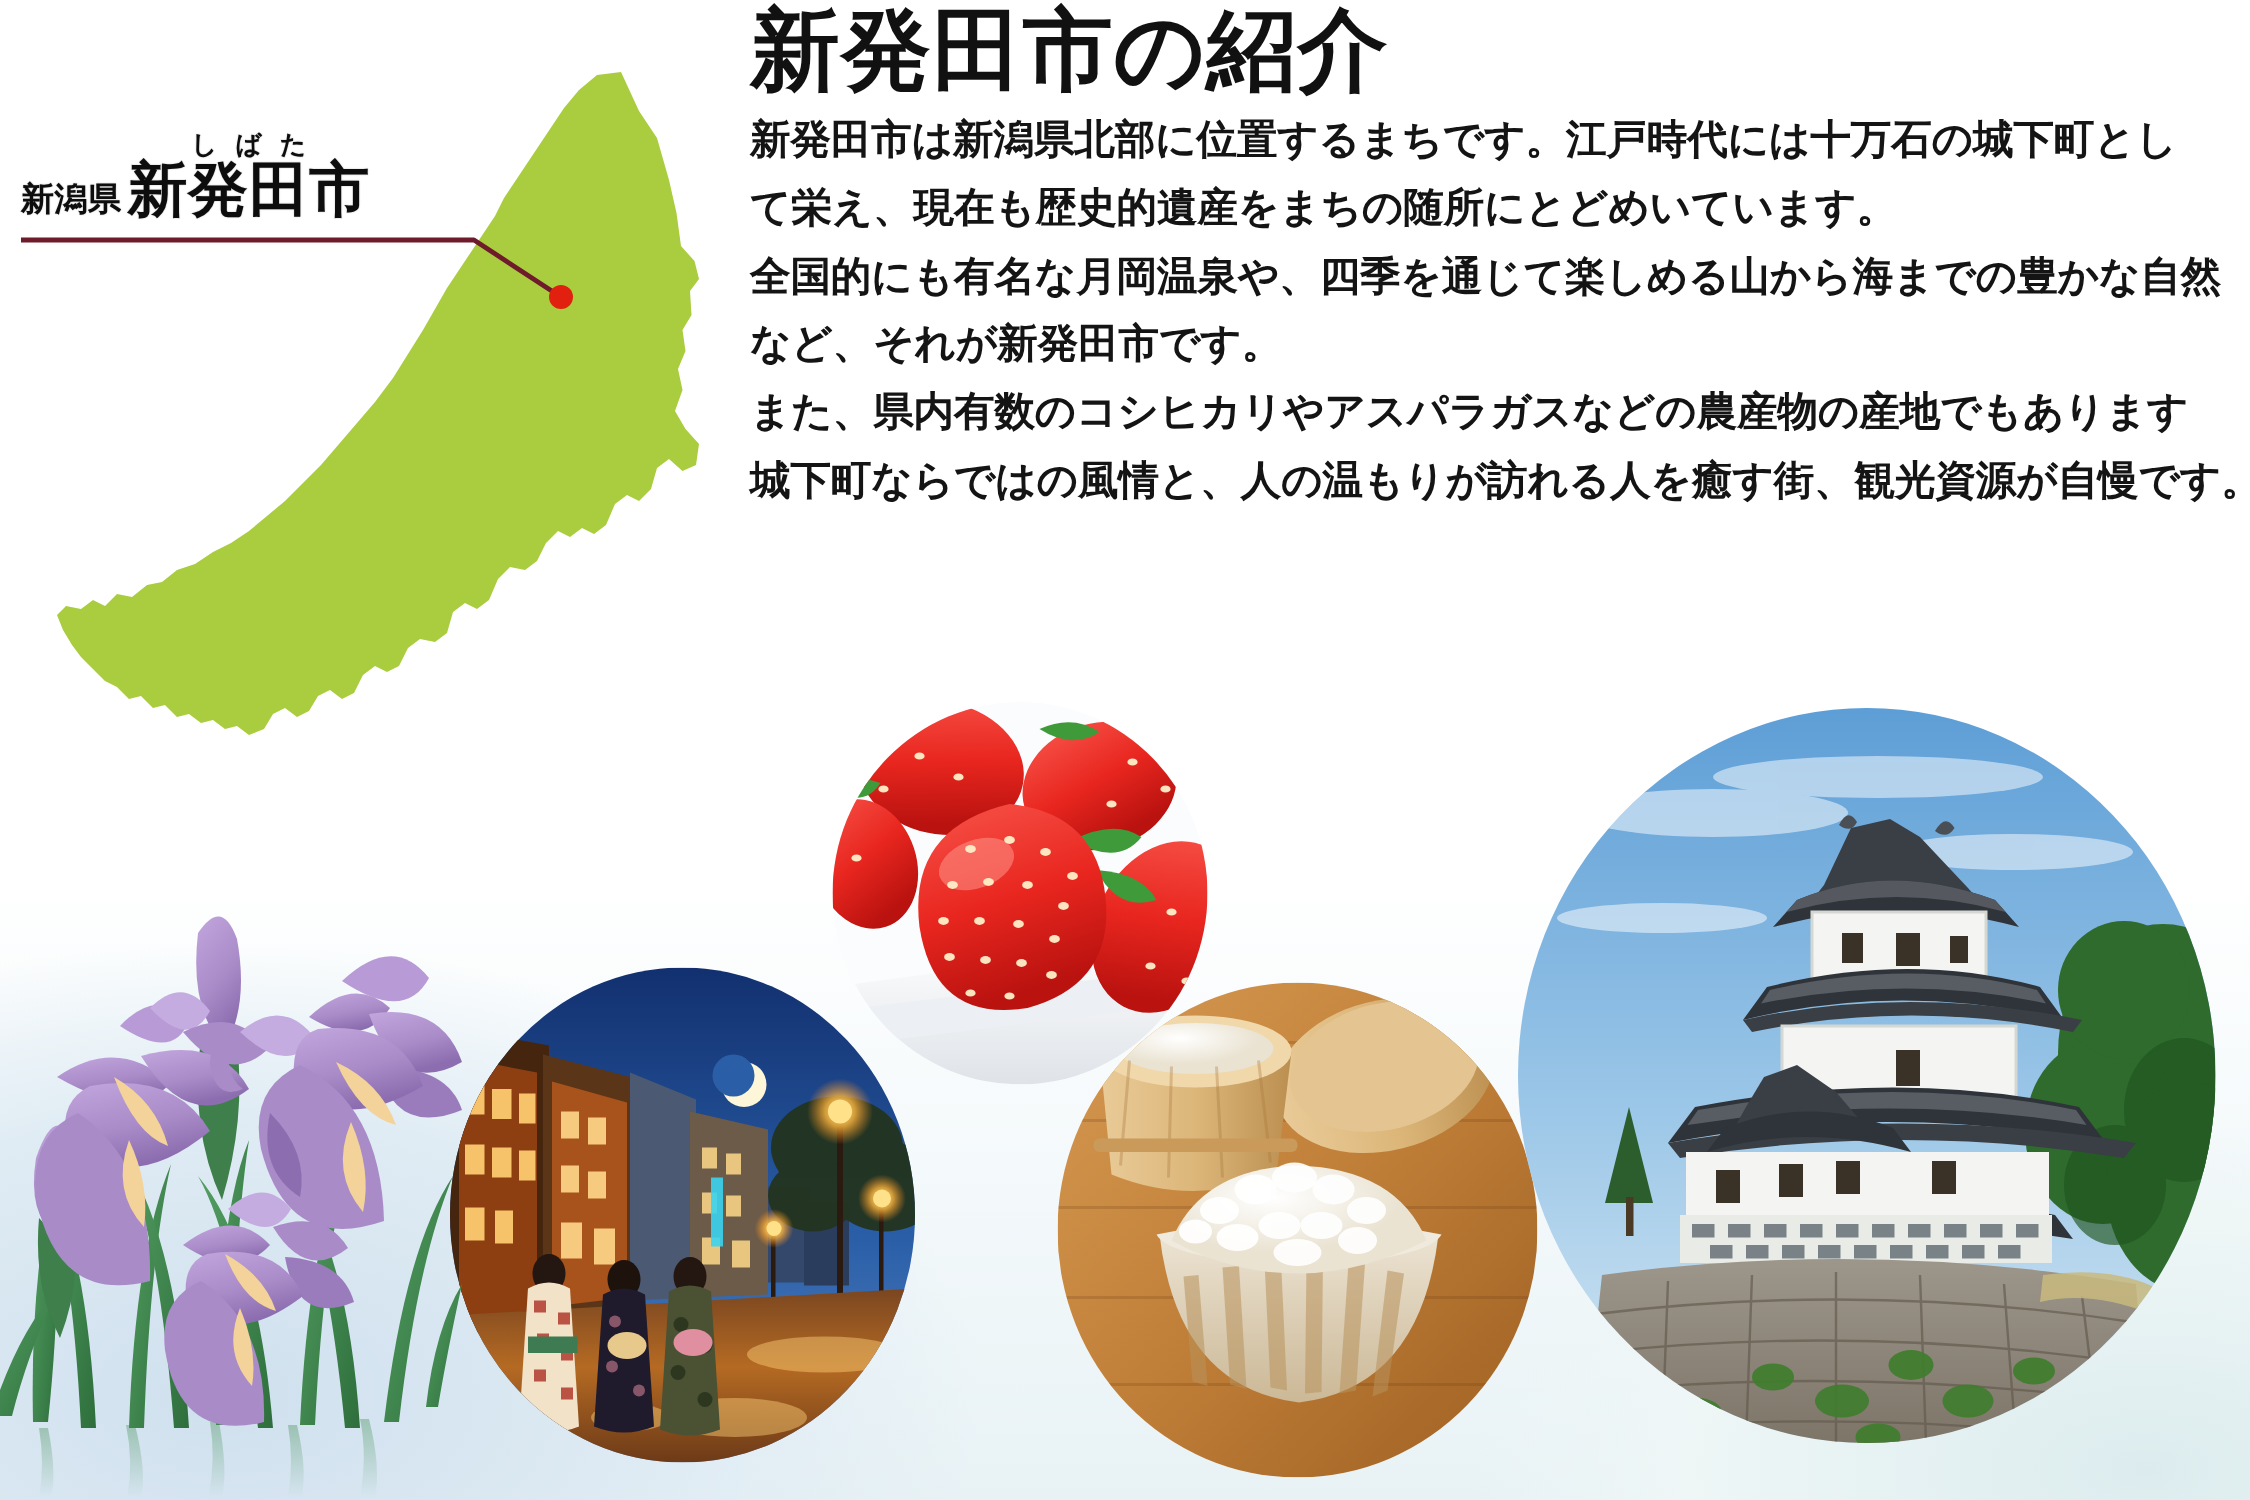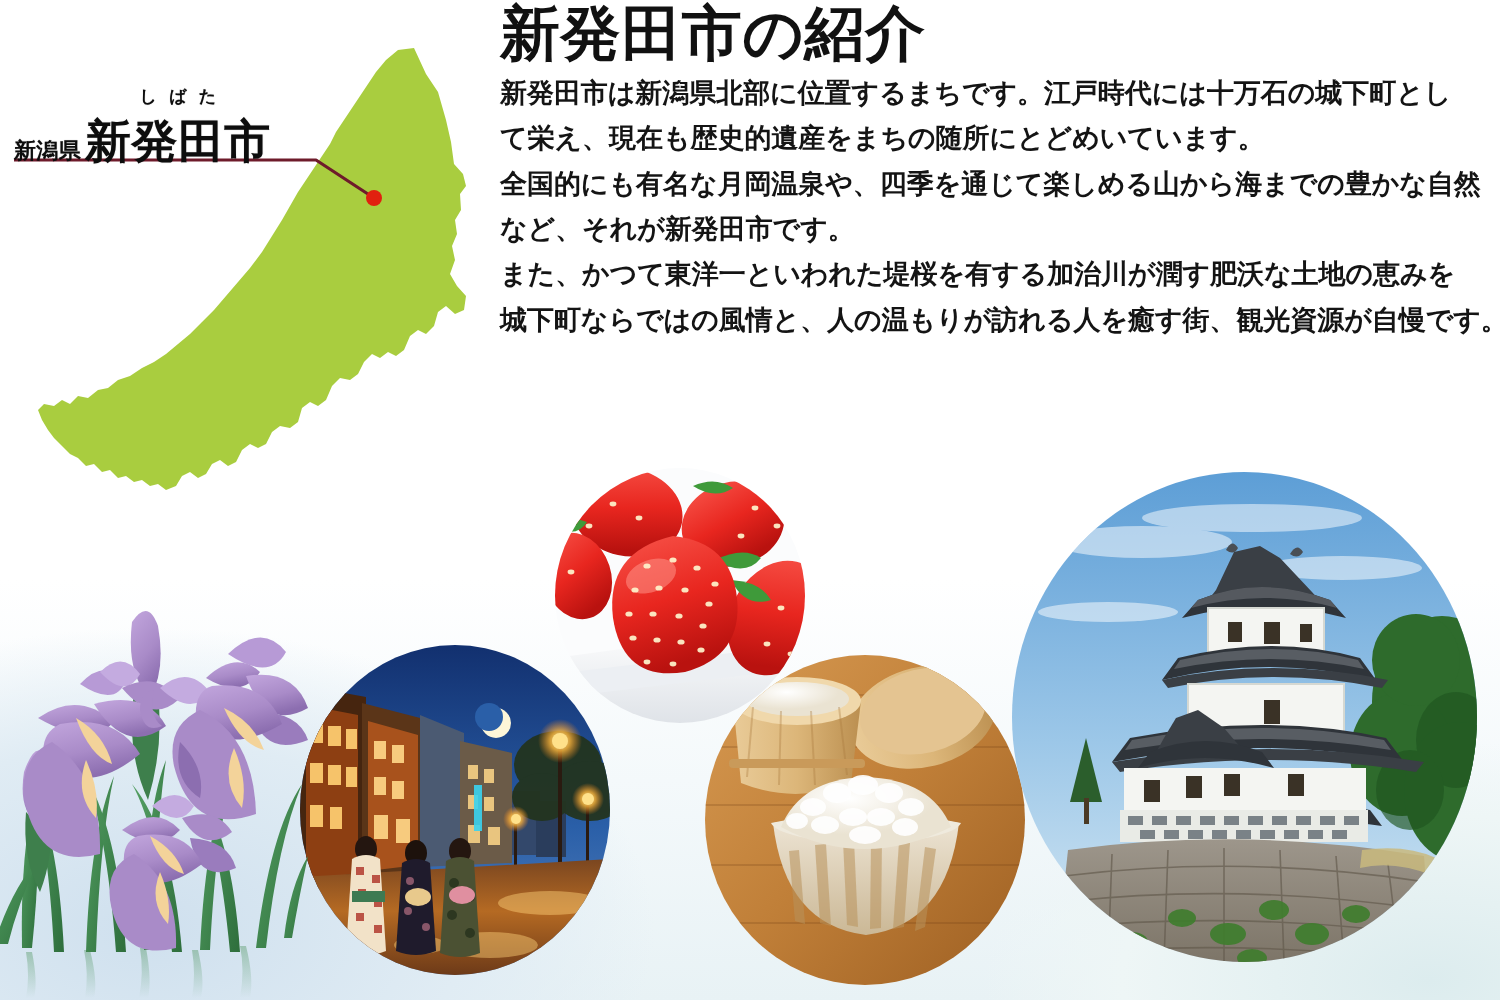--- a/index.html
+++ b/index.html
@@ -23,23 +23,23 @@
   #prefecture-label{
     position:absolute;left:14px;top:88px;
     display:flex;align-items:flex-end;white-space:nowrap;
     color:#0d0d0d;letter-spacing:0.02em;
     text-shadow:0 0 1px rgba(0,0,0,.35);
   }
   #pref-name{font-size:22px;font-weight:700;line-height:1;padding-bottom:3px;}
   #city-ruby-wrap{display:flex;flex-direction:column;align-items:center;margin-left:4px;}
   #city-ruby{
     font-size:17px;line-height:1;letter-spacing:0.72em;
-    padding-left:0.72em;margin-bottom:14px;font-weight:600;
+    padding-left:0.72em;margin-bottom:2px;font-weight:600;
   }
-  #city-name{font-size:46px;font-weight:700;line-height:1;letter-spacing:0.01em;}
+  #city-name{font-size:40px;font-weight:700;line-height:1;letter-spacing:0.01em;}
 
   
   #intro{position:absolute;left:500px;top:2px;width:975px;}
   #intro-title{
     font-size:60px;font-weight:700;line-height:1.08;color:#111;
     letter-spacing:0.01em;margin:0 0 4px 0;
   }
   #intro-body{font-size:27px;line-height:1.68;color:#141414;font-weight:700;letter-spacing:-0.002em;}
   #intro-body p{margin:0;}
   #intro-body .ln{display:block;white-space:nowrap;}
@@ -138,21 +138,21 @@
     <div id="intro-body">
         <p>
           <span class="ln">新発田市は新潟県北部に位置するまちです。江戸時代には十万石の城下町とし</span>
           <span class="ln">て栄え、現在も歴史的遺産をまちの随所にとどめいています。</span>
         </p>
         <p>
           <span class="ln">全国的にも有名な月岡温泉や、四季を通じて楽しめる山から海までの豊かな自然</span>
           <span class="ln">など、それが新発田市です。</span>
         </p>
         <p>
-          <span class="ln">また、かつて東洋一といわれた堤桜を有する加治川が潤す肥沃な土地の恵みを</span>
+          <span class="ln">また、県内有数のコシヒカリやアスパラガスなどの農産物の産地でもあります</span>
         </p>
         <p>
           <span class="ln">城下町ならではの風情と、人の温もりが訪れる人を癒す街、観光資源が自慢です。</span>
         </p>
       </div>
   </div>
 
   <div class="photo" id="photo-onsen">
     <svg viewBox="0 0 310 330" preserveAspectRatio="xMidYMid slice" aria-hidden="true">
       <defs>

